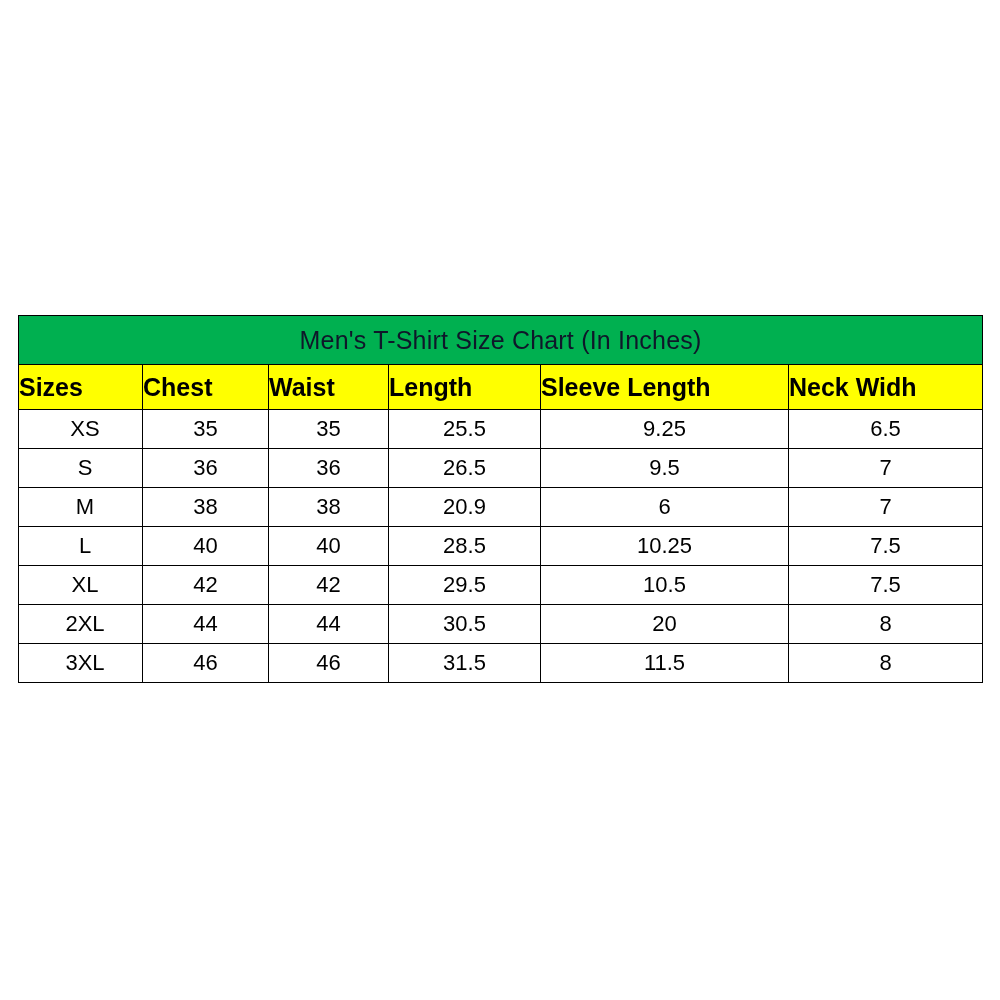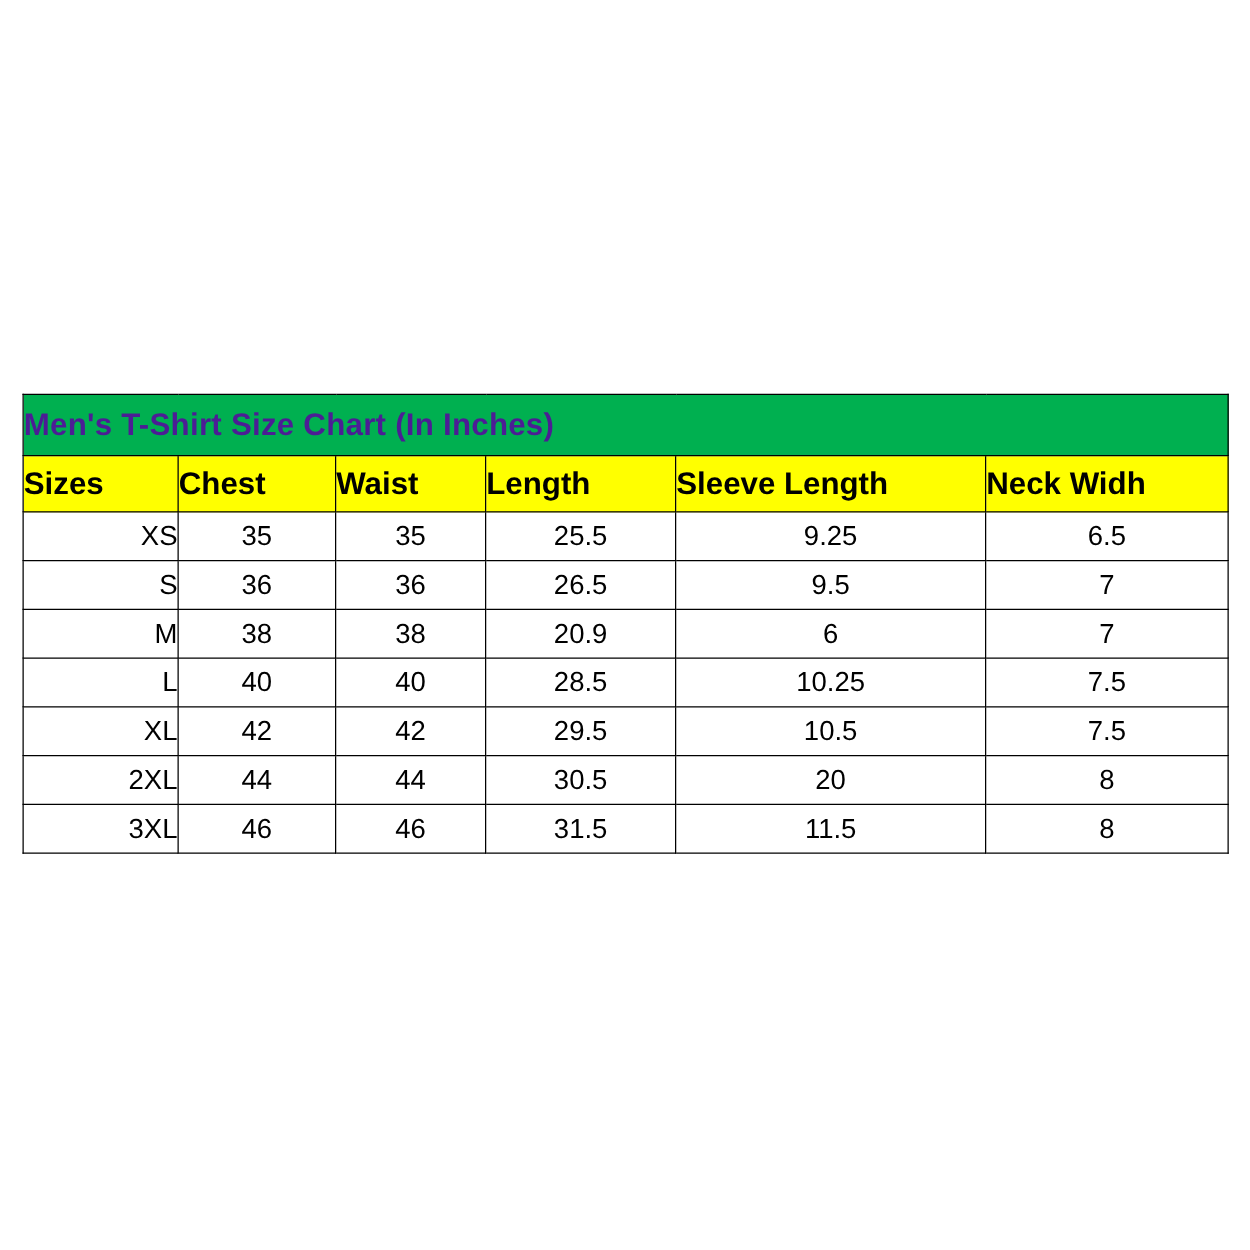--- a/index.html
+++ b/index.html
@@ -26,23 +26,24 @@
     width: 964px;
     background: #ffffff;
   }
   table.size-chart td, table.size-chart th {
     border: 1px solid #000000;
     padding: 0;
     margin: 0;
   }
   .title-cell {
     background: #00b050;
-    color: #4c1d95;
-    font-weight: bold;
+    color: #0f172a;
+    font-weight: normal;
     font-size: 25px;
+    text-align: center;
     height: 48px;
     letter-spacing: 0.2px;
   }
   .head-cell {
     background: #ffff00;
     color: #000000;
     font-weight: bold;
     font-size: 25px;
     height: 44px;
     text-align: left;
@@ -52,21 +53,21 @@
     text-align: left;
   }
   .data-cell {
     font-size: 22px;
     color: #000000;
     text-align: center;
     height: 38px;
     background: #ffffff;
   }
   .data-cell.first {
-    text-align: right;
+    text-align: center;
     padding-left: 9px;
   }
   col.c-size { width: 124px; }
   col.c-chest { width: 126px; }
   col.c-waist { width: 120px; }
   col.c-length { width: 152px; }
   col.c-sleeve { width: 248px; }
   col.c-neck { width: 194px; }
 </style>
 </head>

